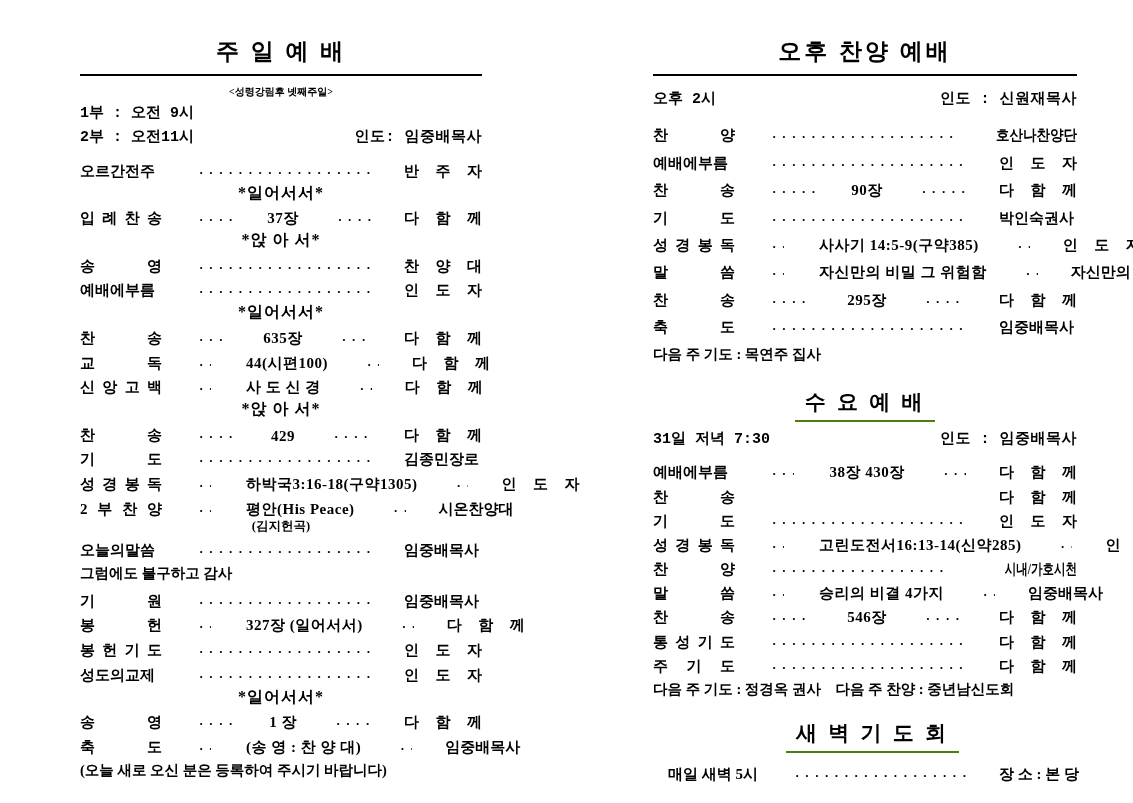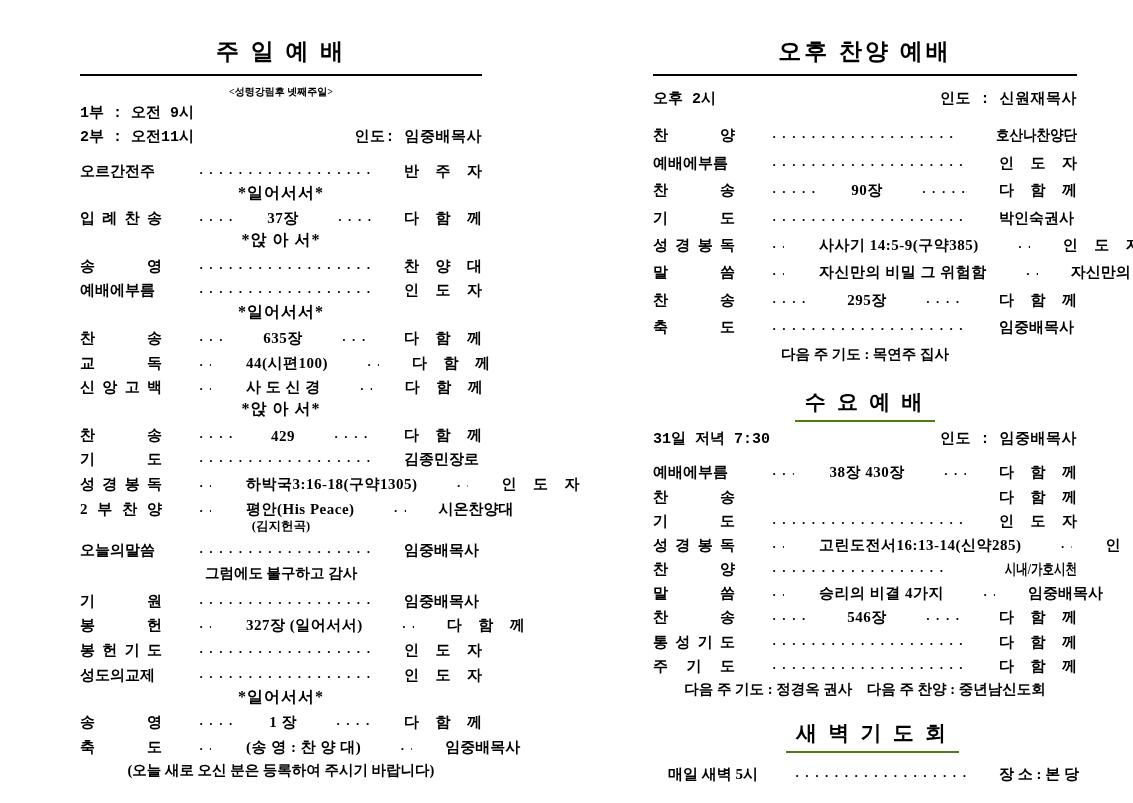--- a/index.html
+++ b/index.html
@@ -29,21 +29,21 @@
   #svc-dawn .rows{margin-top:7px;}
 
   .label{display:inline-block;width:82px;text-align:justify;text-align-last:justify;white-space:nowrap;flex:none;}
   .label.auto{width:auto;text-align-last:auto;}
   .dots{flex:1;overflow:hidden;white-space:nowrap;letter-spacing:5.5px;font-size:13px;text-align:center;padding:0 4px;min-width:8px;}
   .center{white-space:nowrap;padding:0 2px;letter-spacing:0.5px;flex:none;}
   .rightv{display:inline-block;width:78px;text-align:justify;text-align-last:justify;white-space:nowrap;flex:none;}
   .rightv.auto{width:auto;text-align-last:auto;transform-origin:right center;}
 
   .marker{text-align:center;font-size:16px;height:23px;line-height:23px;letter-spacing:1px;}
-  .note{text-align:center;font-size:14.5px;height:26px;line-height:26px;white-space:pre;}
+  .note{font-size:14.5px;height:26px;line-height:26px;white-space:pre;}
   .subnote{text-align:center;font-size:12.5px;height:17px;line-height:15px;}
 
   #svc-wednesday{margin-top:21px;}
   #svc-dawn{margin-top:17px;margin-left:15px;}
   #svc-afternoon .note{margin-top:4px;}
 </style>
 </head>
 <body>
 
 <div class="col" id="col-left">

